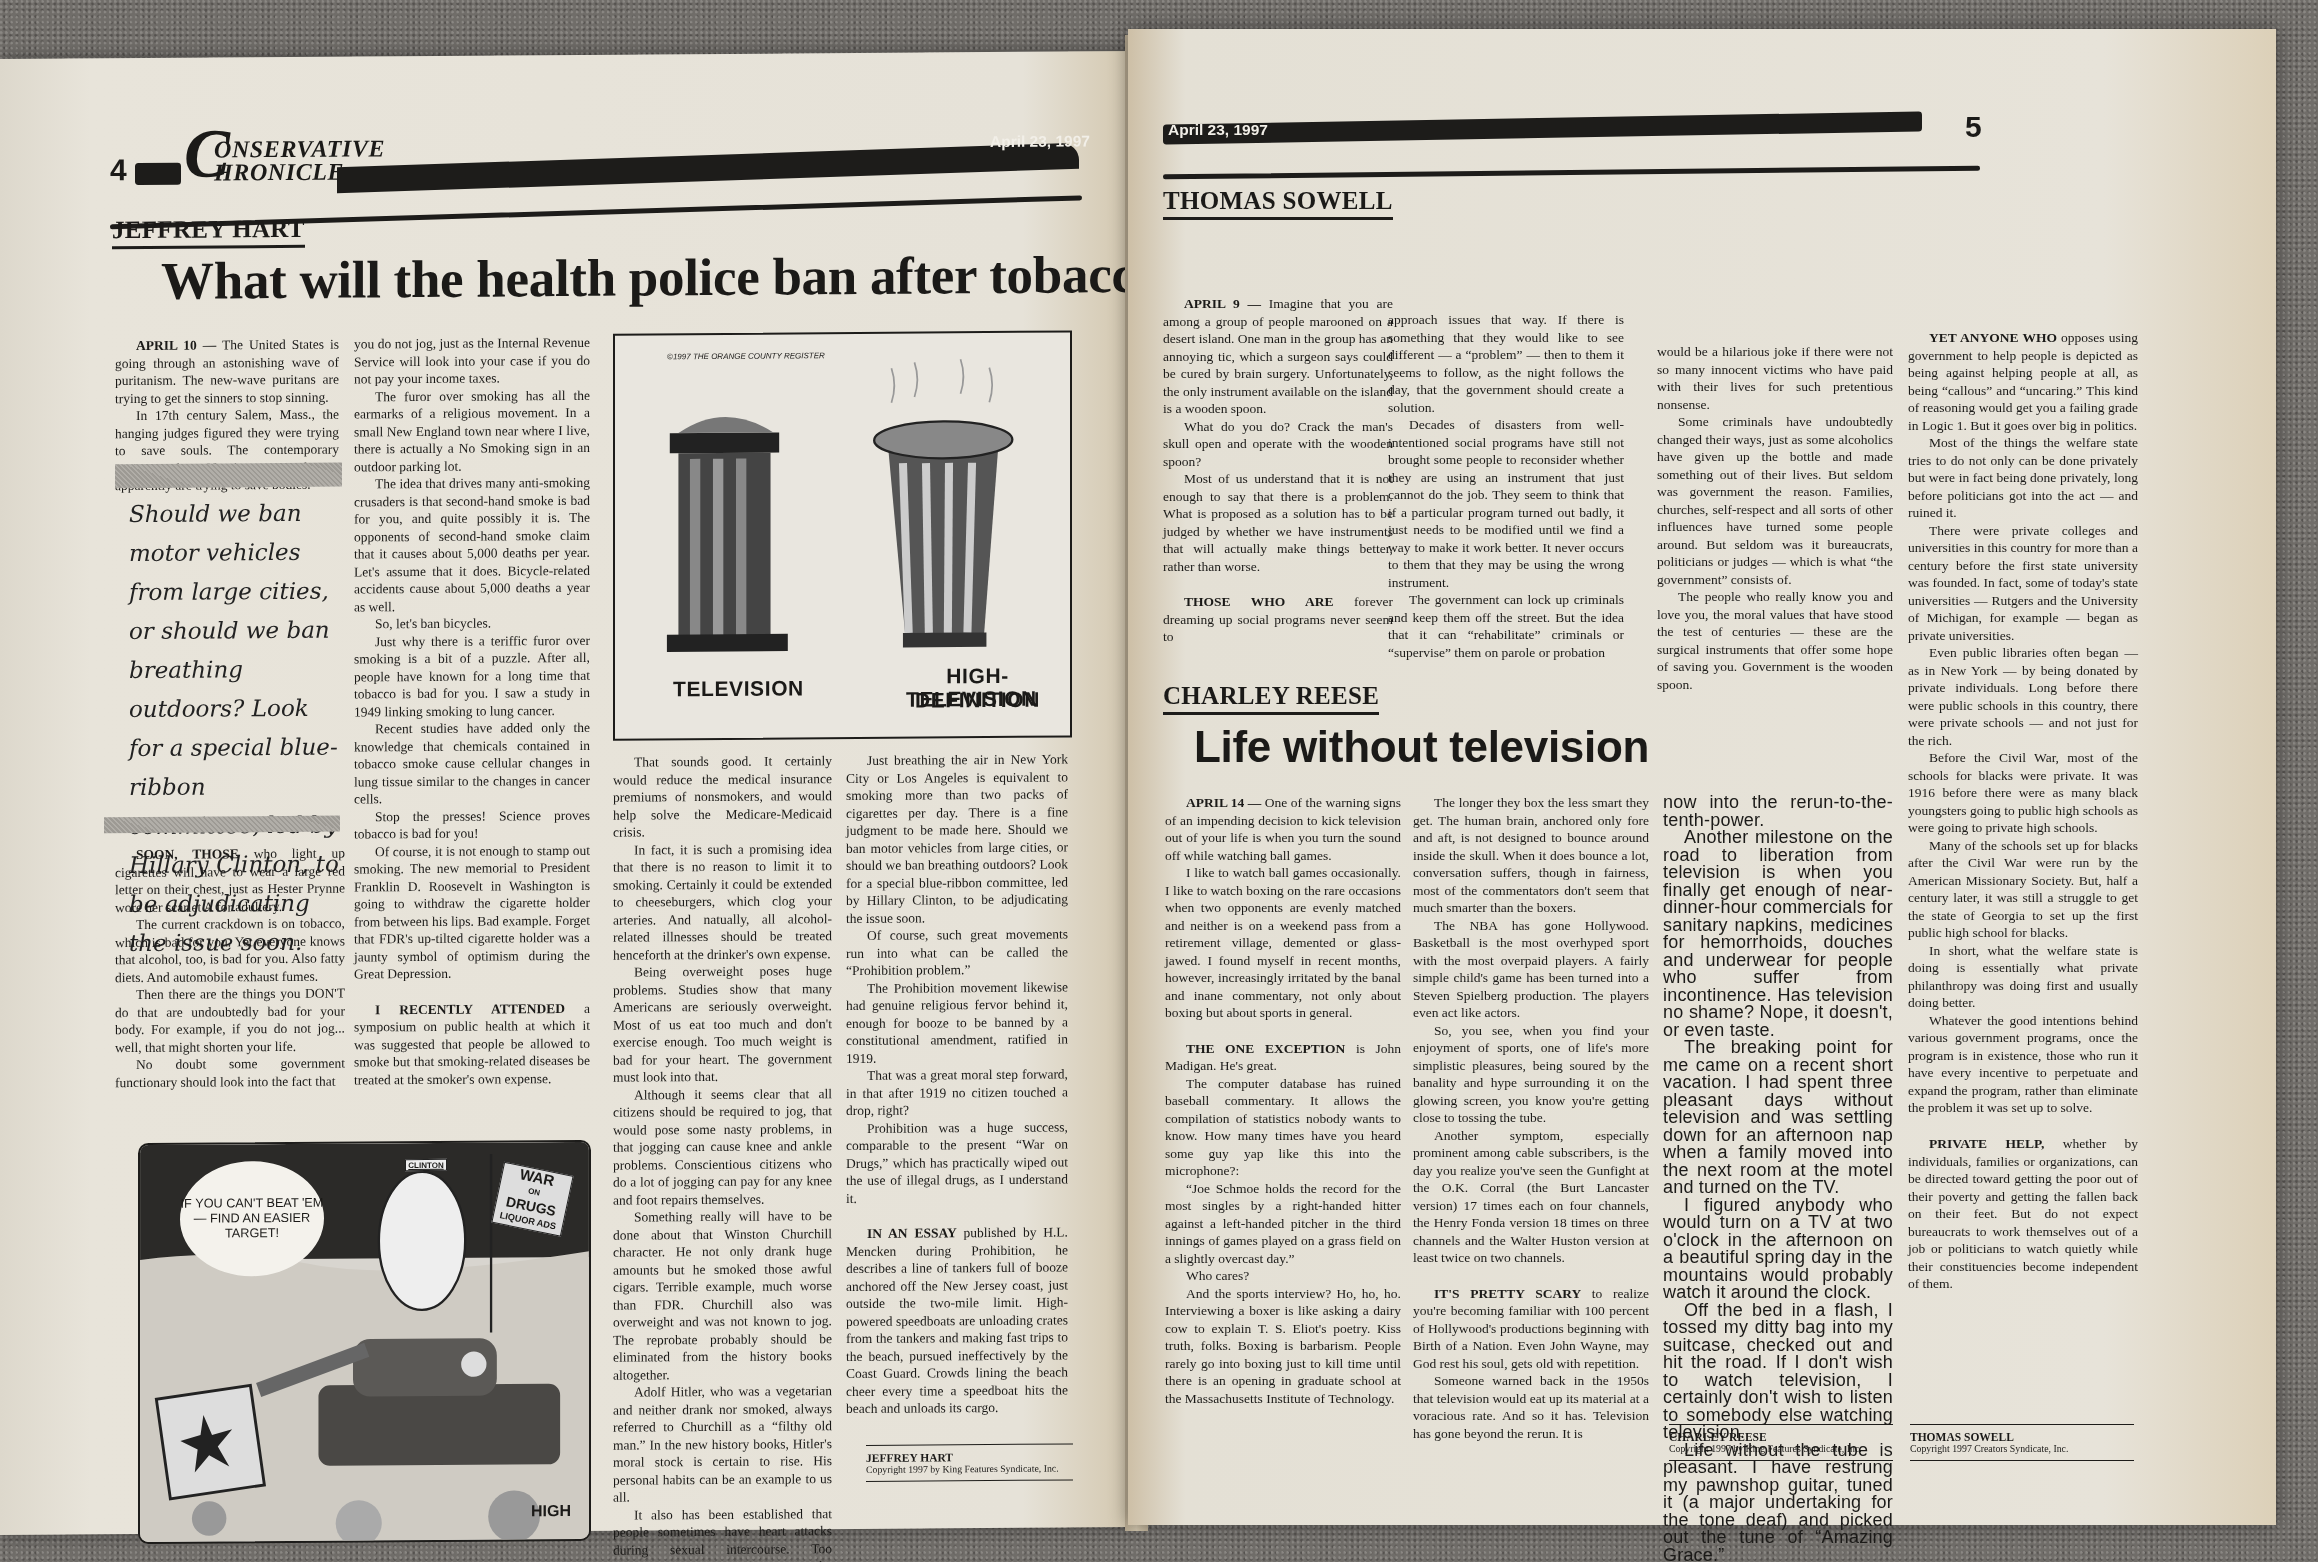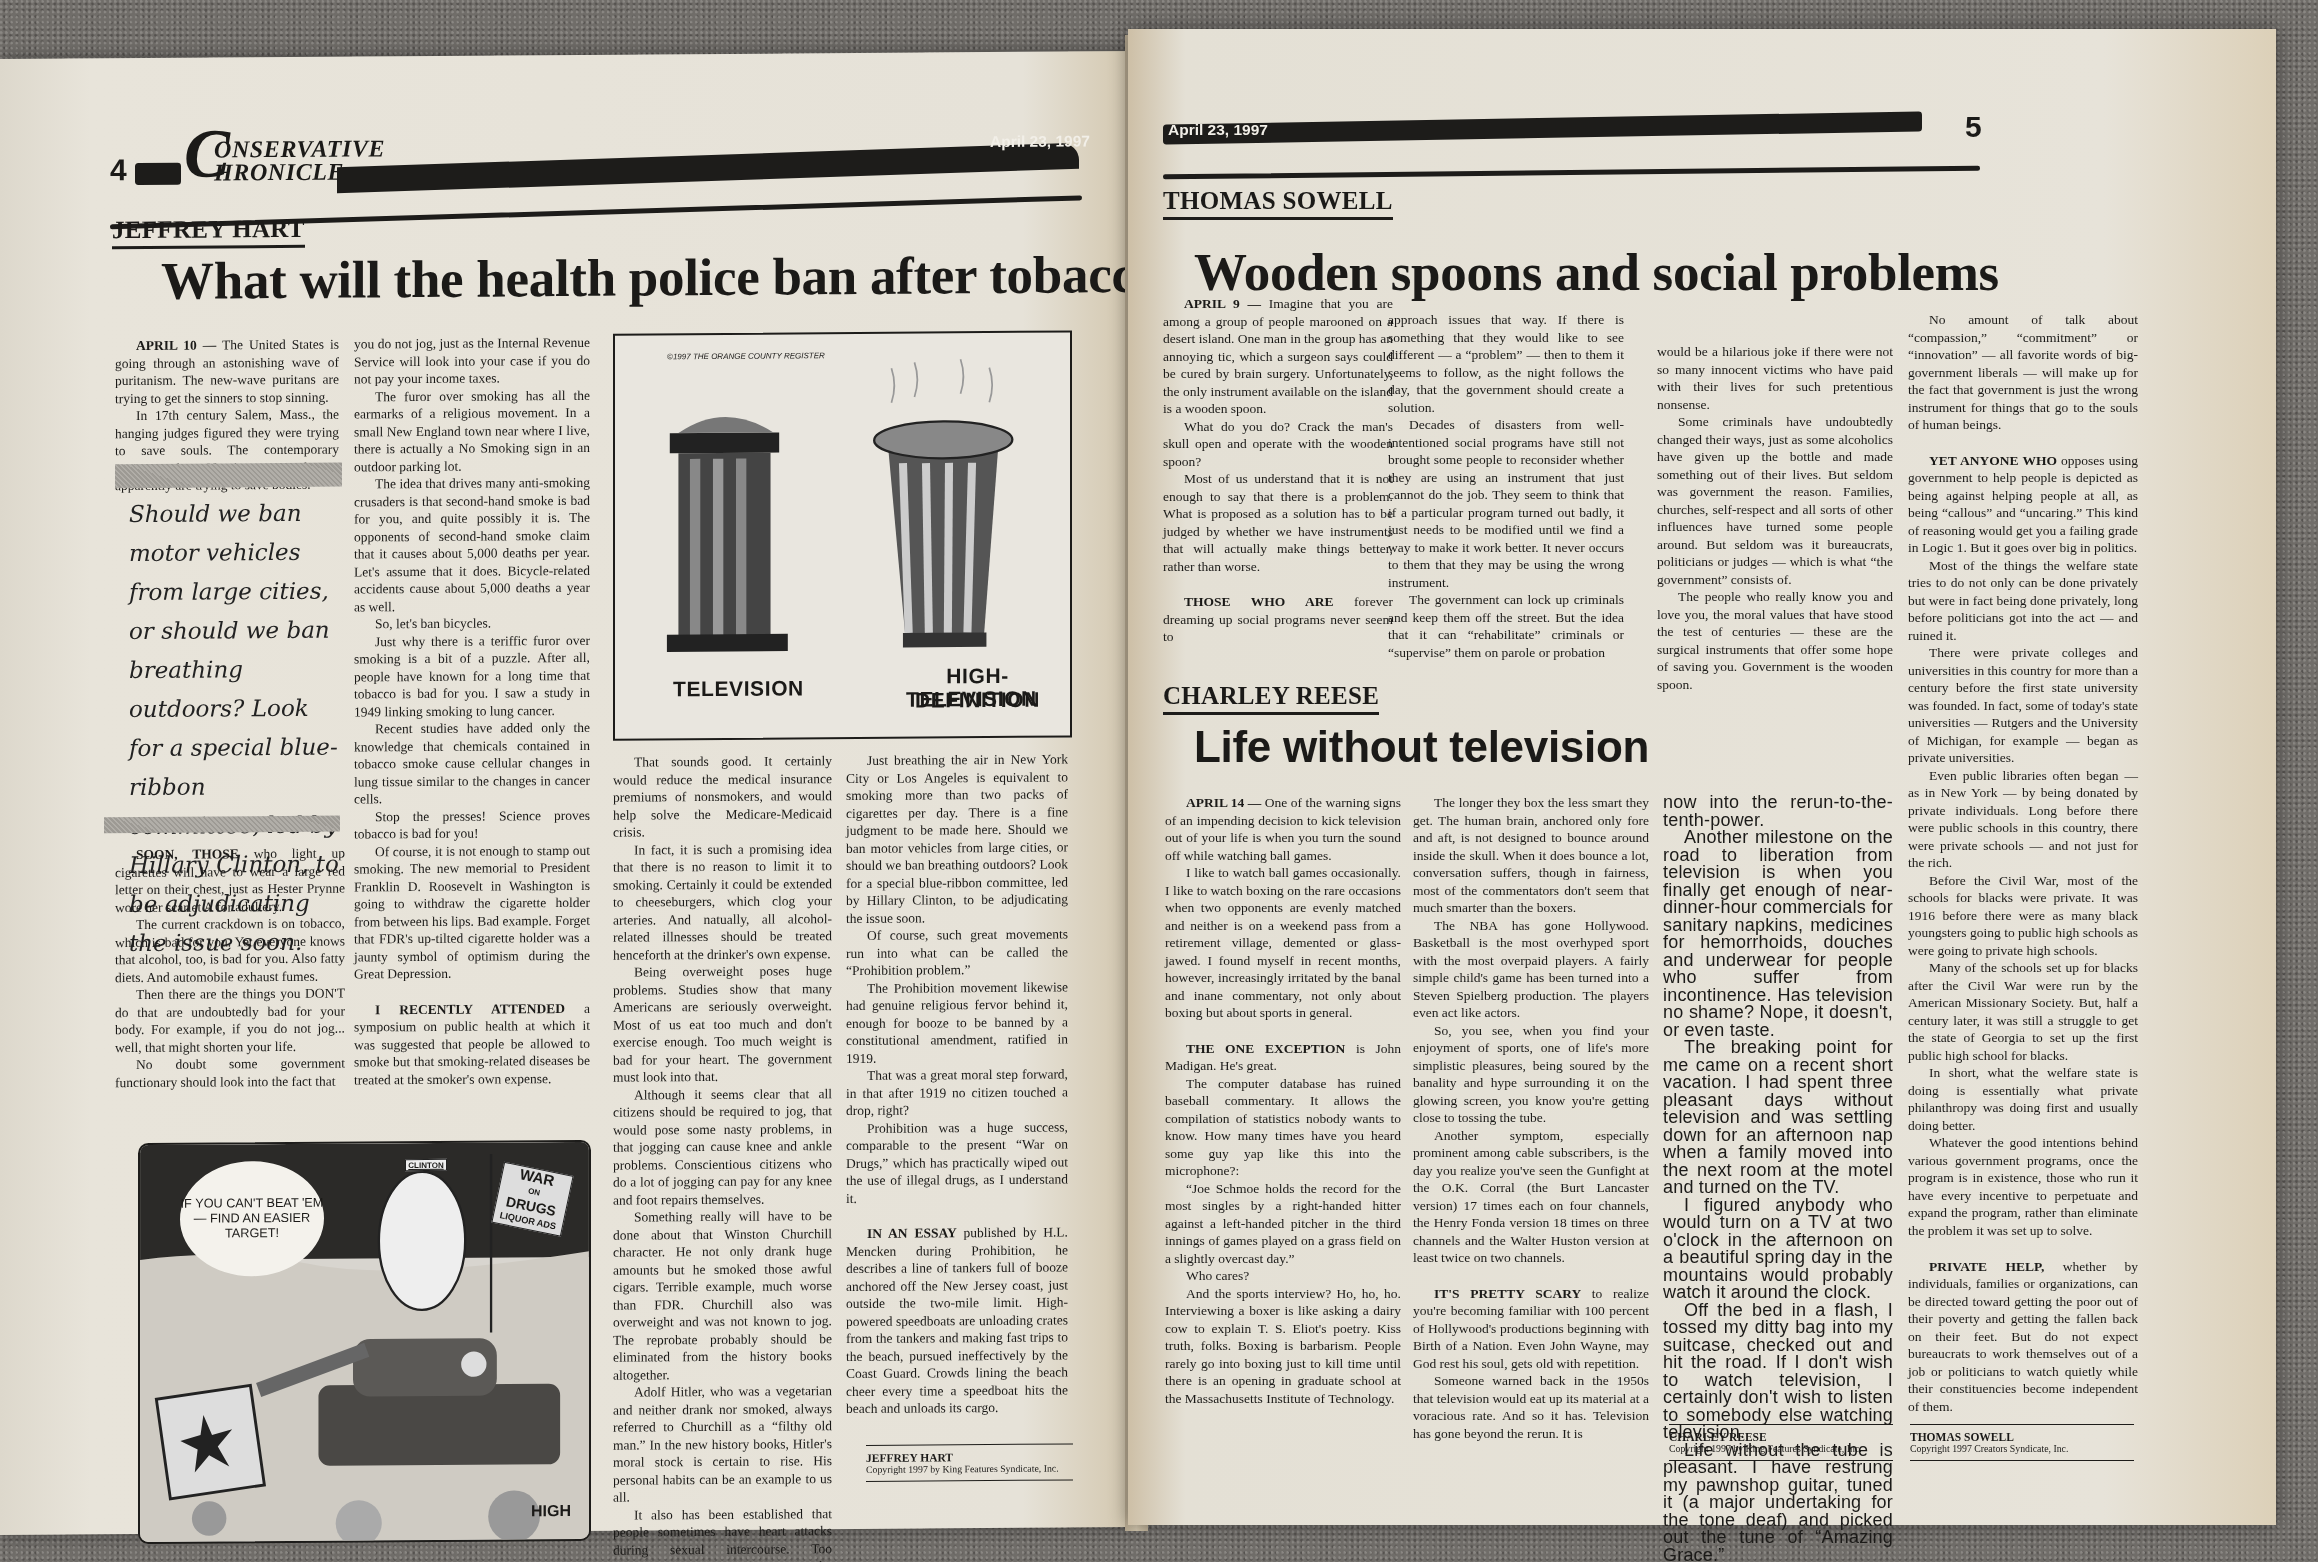--- a/index.html
+++ b/index.html
@@ -173,41 +173,39 @@
 
 <div class="spine"></div>
 
 <div class="page right">
   <div class="swoosh" style="left:35px;top:89px;width:759px;height:20px;transform:skew(0,-1deg);"></div>
   <span class="date-pill" style="left:40px;top:92px;">April 23, 1997</span>
   <div class="rule" style="left:35px;top:141px;width:817px;transform:skew(0,-.6deg);"></div>
   <span class="pg-num" style="left:837px;top:81px;">5</span>
 
   <div class="byline" style="left:35px;top:158px;">THOMAS SOWELL</div>
-  <div class="headline" style="left:66px;top:213px;">Wooden spoons and social problems</div>
 
   <div class="col" id="rp-s1" style="left:35px;top:266px;width:230px;">
       <p><span class="lead">APRIL 9 —</span> Imagine that you are among a group of people marooned on a desert island. One man in the group has an annoying tic, which a surgeon says could be cured by brain surgery. Unfortunately, the only instrument available on the island is a wooden spoon.</p>
       <p>What do you do? Crack the man's skull open and operate with the wooden spoon?</p>
       <p>Most of us understand that it is not enough to say that there is a problem. What is proposed as a solution has to be judged by whether we have instruments that will actually make things better, rather than worse.</p>
       <div class="gap"></div>
       <p><span class="lead">THOSE WHO ARE</span> forever dreaming up social programs never seem to</p>
     </div>
   <div class="col" id="rp-s2" style="left:260px;top:282px;width:236px;">
       <p style="text-indent: 0px;">approach issues that way. If there is something that they would like to see different — a “problem” — then to them it seems to follow, as the night follows the day, that the government should create a solution.</p>
       <p>Decades of disasters from well-intentioned social programs have still not brought some people to reconsider whether they are using an instrument that just cannot do the job. They seem to think that if a particular program turned out badly, it just needs to be modified until we find a way to make it work better. It never occurs to them that they may be using the wrong instrument.</p>
       <p>The government can lock up criminals and keep them off the street. But the idea that it can “rehabilitate” criminals or “supervise” them on parole or probation</p>
     </div>
   <div class="col" id="rp-s3" style="left:529px;top:282px;width:236px;margin-top:32px;">
       <p style="text-indent: 0px;">would be a hilarious joke if there were not so many innocent victims who have paid with their lives for such pretentious nonsense.</p>
       <p>Some criminals have undoubtedly changed their ways, just as some alcoholics have given up the bottle and made something out of their lives. But seldom was government the reason. Families, churches, self-respect and all sorts of other influences have turned some people around. But seldom was it bureaucrats, politicians or judges — which is what “the government” consists of.</p>
       <p>The people who really know you and love you, the moral values that have stood the test of centuries — these are the surgical instruments that offer some hope of saving you. Government is the wooden spoon.</p>
     </div>
   <div class="col" id="rp-s4" style="left:780px;top:282px;width:230px;">
-      <p>No amount of talk about “compassion,” “commitment” or “innovation” — all favorite words of big-government liberals — will make up for the fact that government is just the wrong instrument for things that go to the souls of human beings.</p>
       <div class="gap"></div>
       <p><span class="lead">YET ANYONE WHO</span> opposes using government to help people is depicted as being against helping people at all, as being “callous” and “uncaring.” This kind of reasoning would get you a failing grade in Logic 1. But it goes over big in politics.</p>
       <p>Most of the things the welfare state tries to do not only can be done privately but were in fact being done privately, long before politicians got into the act — and ruined it.</p>
       <p>There were private colleges and universities in this country for more than a century before the first state university was founded. In fact, some of today's state universities — Rutgers and the University of Michigan, for example — began as private universities.</p>
       <p>Even public libraries often began — as in New York — by being donated by private individuals. Long before there were public schools in this country, there were private schools — and not just for the rich.</p>
       <p>Before the Civil War, most of the schools for blacks were private. It was 1916 before there were as many black youngsters going to public high schools as were going to private high schools.</p>
       <p>Many of the schools set up for blacks after the Civil War were run by the American Missionary Society. But, half a century later, it was still a struggle to get the state of Georgia to set up the first public high school for blacks.</p>
       <p>In short, what the welfare state is doing is essentially what private philanthropy was doing first and usually doing better.</p>
       <p>Whatever the good intentions behind various government programs, once the program is in existence, those who run it have every incentive to perpetuate and expand the program, rather than eliminate the problem it was set up to solve.</p>
       <div class="gap"></div>

